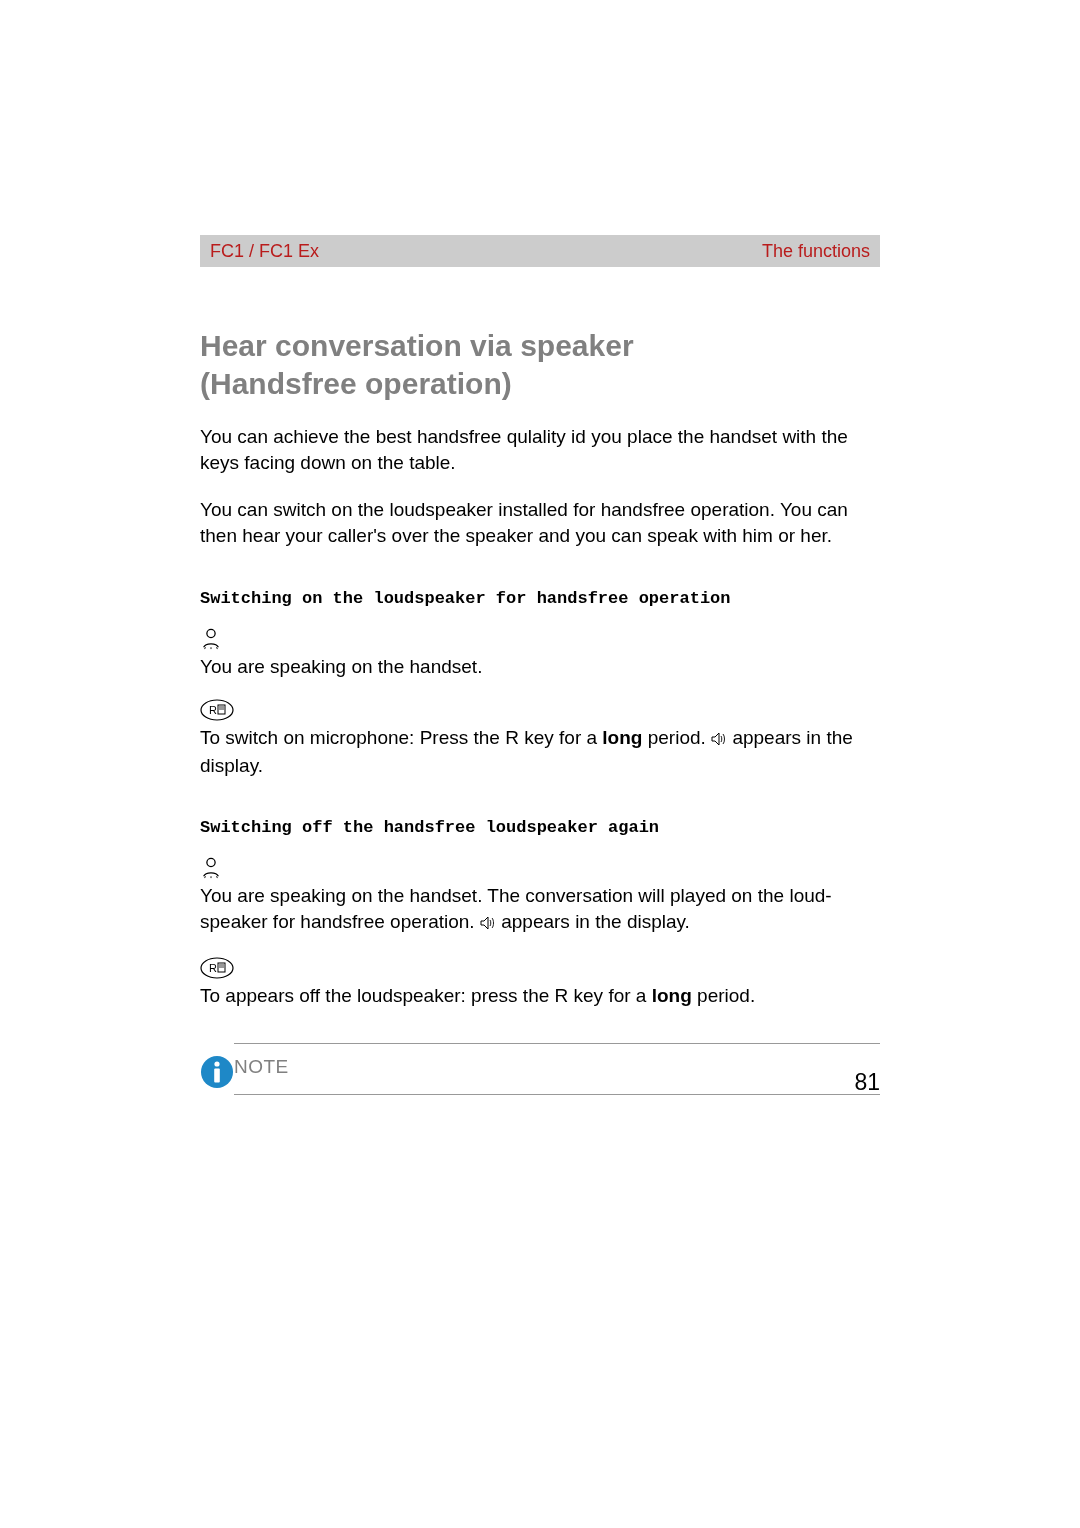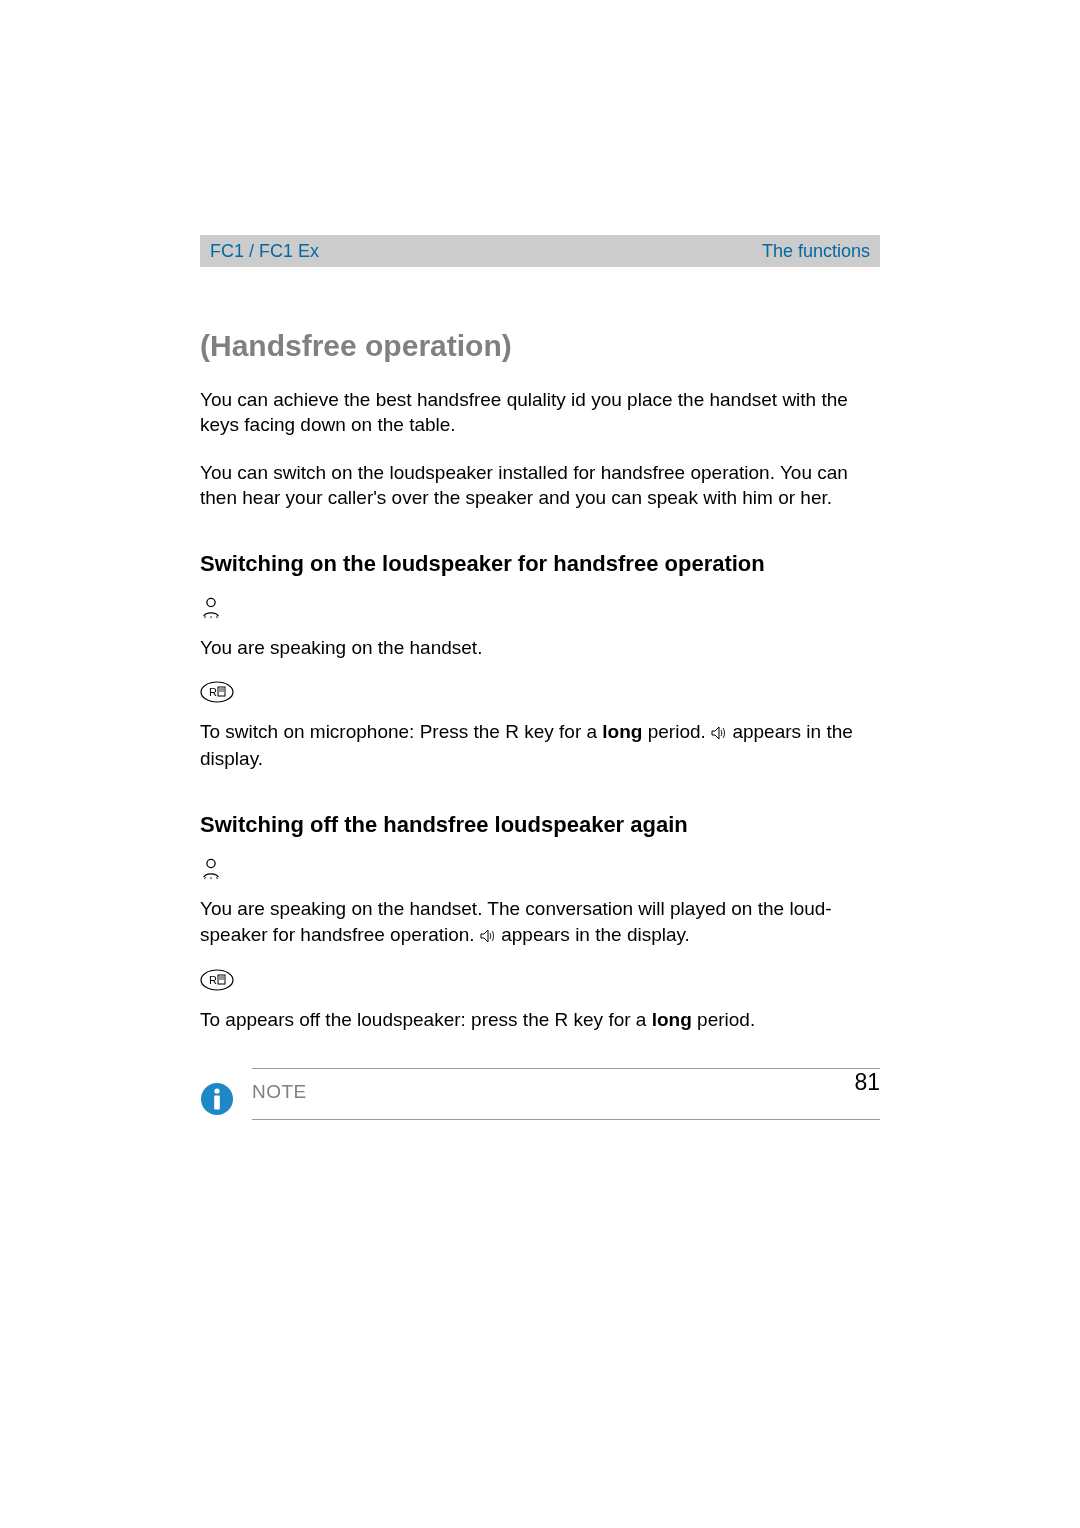--- a/index.html
+++ b/index.html
@@ -19,59 +19,59 @@
     padding: 235px 200px 0 200px;
   }
   .header-bar {
     background: #cccccc;
     height: 32px;
     display: flex;
     align-items: center;
     justify-content: space-between;
     padding: 0 10px 0 10px;
     font-size: 18px;
-    color: #0369a1;
+    color: #b91c1c;
   }
   .section-title {
     margin-top: 60px;
     color: #808080;
     font-size: 30px;
     font-weight: bold;
     line-height: 1.25;
   }
   .body-text {
     font-size: 19px;
     line-height: 1.35;
     margin-top: 22px;
   }
   .sub-heading {
-    font-size: 22px;
+    font-size: 17px;
     font-weight: bold;
     margin-top: 40px;
+    font-family: Liberation Mono, monospace;
   }
   .icon-block {
     margin-top: 20px;
   }
   .icon-block svg {
     display: block;
   }
   .step-text {
     font-size: 19px;
     line-height: 1.35;
-    margin-top: 16px;
+    margin-top: 4px;
   }
   .inline-icon {
     display: inline-block;
     vertical-align: -2px;
   }
   .note-wrap {
     display: flex;
-    align-items: flex-end;
+    align-items: center;
     margin-top: 35px;
-    gap: 18px;
   }
   .note-icon-col {
     flex: 0 0 auto;
     padding-top: 10px;
   }
   .note-body {
     flex: 1 1 auto;
     border-top: 1px solid #999999;
     border-bottom: 1px solid #999999;
     padding: 12px 0 12px 0;
@@ -98,20 +98,21 @@
 <body>
 
 <div class="page">
 
   <div class="header-bar">
     <span>FC1 / FC1 Ex</span>
     <span>The functions</span>
   </div>
 
   <div class="section-title">
+    <div>Hear conversation via speaker</div>
     <div>(Handsfree operation)</div>
   </div>
 
   <div class="body-text">You can achieve the best handsfree qulality id you place the handset with the keys facing down on the table.</div>
   <div class="body-text">You can switch on the loudspeaker installed for handsfree operation. You can then hear your caller's over the speaker and you can speak with him or her.</div>
 
   <div class="sub-heading">Switching on the loudspeaker for handsfree operation</div>
 
   <div class="icon-block">
     <svg width="22" height="22" viewBox="0 0 24 24">

